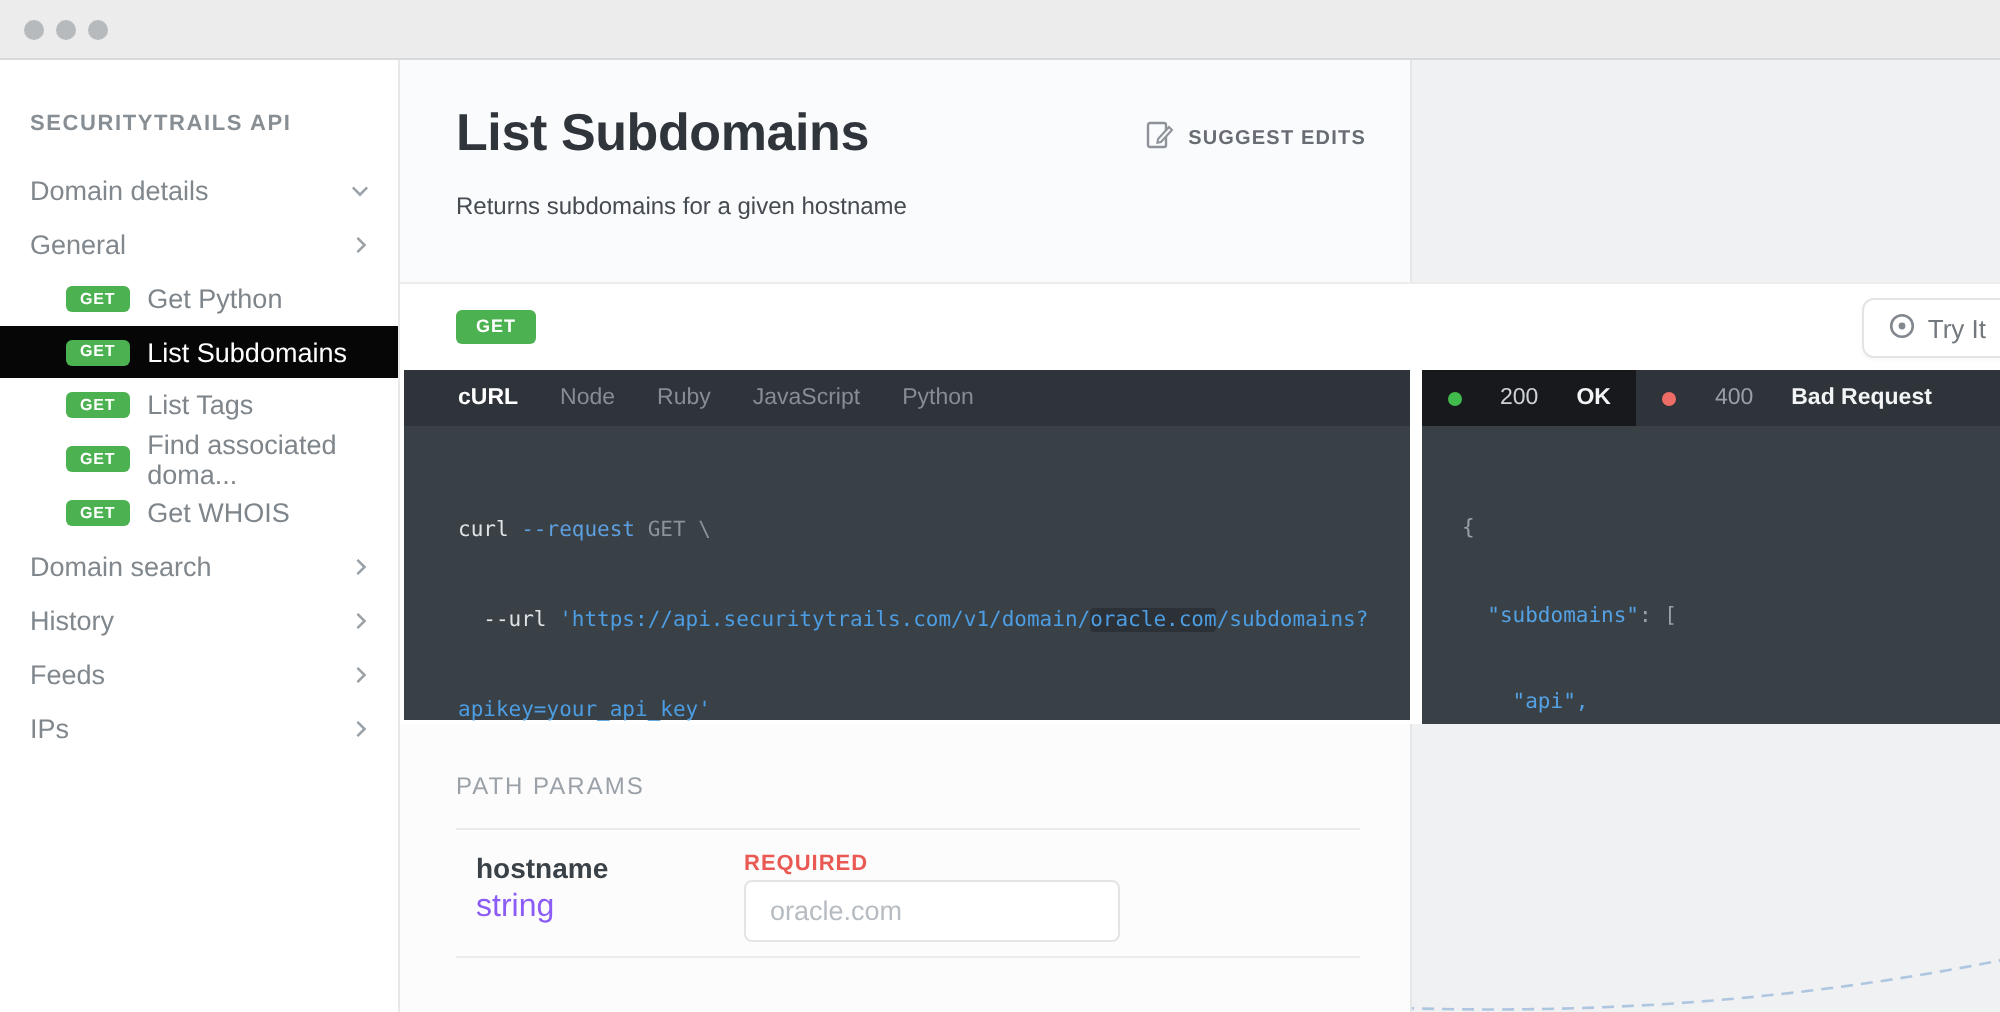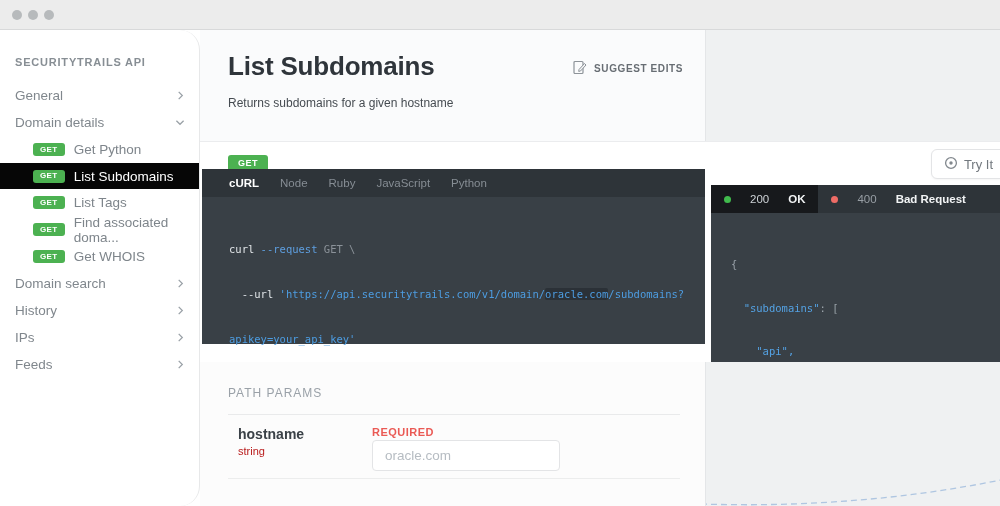--- a/index.html
+++ b/index.html
@@ -6,21 +6,21 @@
   html,body { width:1000px; height:506px; overflow:hidden; }
   body { font-family:"Liberation Sans", sans-serif; background:#fff; position:relative; }
 
   
   .titlebar { position:absolute; left:0; top:0; width:1000px; height:30px;
     background:#ececec; border-bottom:1px solid #d8d9da; display:flex; align-items:center; padding-left:12px; }
   .win-dot { width:10px; height:10px; border-radius:50%; background:#b7babc; margin-right:6px; }
 
   
   .sidebar { position:absolute; left:0; top:30px; width:200px; height:476px;
-    background:#fff; border-right:1px solid #e7e8e9;border-radius:20px; }
+    background:#fff; border-right:1px solid #e7e8e9; }
   .sb-title { margin:26px 0 14px 15px; font-size:11px; font-weight:bold;
     color:#878e94; letter-spacing:0.8px; }
   .sb-row { height:27px; display:flex; align-items:center; padding:0 14px 0 15px;
     font-size:13.5px; color:#80878d; cursor:pointer; }
   .sb-row .lbl { flex:1; }
   .sb-row .chev { color:#9aa1a7; display:flex; }
   .sb-get { height:27px; display:flex; align-items:center; padding-left:33px;
     font-size:13.5px; color:#7e858b; cursor:pointer; }
   .sb-get.selected { background:#060606; color:#fff; height:26px; }
   .get-badge { background:#4cb151; color:#fff; font-size:8px; font-weight:bold;
@@ -45,21 +45,21 @@
     border-radius:3px; padding:4px 10px; margin:0 20px 0 28px; line-height:1; }
   .url-text { font-size:14.5px; color:#a6acb2; white-space:nowrap; }
   .url-param { color:#454c52; font-weight:bold; border-bottom:1px solid #c7cbce;
     padding-bottom:1px; margin:0 4px; }
   .try-btn { position:absolute; right:-8px; top:7px; height:30px; background:#fff;
     border:1px solid #e3e4e6; border-radius:6px; box-shadow:0 1px 2px rgba(0,0,0,0.04);
     display:flex; align-items:center; gap:6px; padding:0 14px 0 12px;
     font-size:13px; color:#72787e; cursor:pointer; }
 
   
-  .code-panel { position:absolute; left:2px; top:139px; width:503px; height:175px; }
+  .code-panel { position:absolute; left:2px; top:155px; width:503px; height:175px; }
   .code-tabs { height:28px; background:#2e3439; display:flex; align-items:center;
     gap:21px; padding-left:27px; font-size:11.5px; color:#868d94; }
   .code-tab { cursor:pointer; }
   .code-tab.active { color:#fff; font-weight:bold; }
   .code-body { height:147px; background:#394046; padding:15px 8px 0 27px;
     font-family:"DejaVu Sans Mono","Liberation Mono",monospace; font-size:10.5px;
     line-height:15px; color:#dfe3e6; white-space:pre; }
   .tk-flag { color:#5e9fe0; }
   .tk-muted { color:#8b9299; }
   .tk-str { color:#4d9de2; }
@@ -81,21 +81,21 @@
     line-height:14.5px; white-space:pre; }
   .j-punct { color:#99a1a8; }
   .j-val { color:#54a2e4; }
 
   
   .params { position:absolute; left:0; top:332px; width:505px; height:144px; background:#fcfcfc; }
   .params-title { position:absolute; left:28px; top:24px; font-size:12px;
     color:#9aa1a8; letter-spacing:1px; }
   .params-divider { position:absolute; left:28px; right:25px; top:52px; border-top:1px solid #e9eaeb; }
   .field-name { position:absolute; left:38px; top:64px; font-size:14px; font-weight:bold; color:#3a4147; }
-  .field-type { position:absolute; left:38px; top:83px; font-size:11px; color:#b91c1c; }
+  .field-type { position:absolute; left:38px; top:83px; font-size:16px; color:#8b5cf6; }
   .field-required { position:absolute; left:172px; top:64px; font-size:11px; font-weight:bold;
     color:#ea5a55; letter-spacing:0.5px; }
   .field-input { position:absolute; left:172px; top:78px; width:188px; height:31px;
     border:1px solid #e3e4e6; border-radius:4px; padding:0 12px; font-size:13.5px;
     font-family:"Liberation Sans",sans-serif; color:#6b7177; background:#fff; outline:none; }
   .field-input::placeholder { color:#b6bcc2; }
   .params-divider2 { position:absolute; left:28px; right:25px; top:116px; border-top:1px solid #eceded; }
 
   .gray-bottom { position:absolute; left:505px; top:332px; width:295px; height:144px;
     background:#eff1f2; border-left:1px solid #e4e6e8; overflow:hidden; }
@@ -107,37 +107,37 @@
 <div class="titlebar">
   <span class="win-dot"></span>
   <span class="win-dot"></span>
   <span class="win-dot"></span>
 </div>
 
 <div class="sidebar">
   <div class="sb-title">SECURITYTRAILS API</div>
 
   <div class="sb-row">
-    <span class="lbl">General</span>
-    <span class="chev">
-      <svg width="9" height="9" viewBox="0 0 10 10">
-          <polyline points="3,1 7,5 3,9" fill="none" stroke="#9aa1a7" stroke-width="1.4"></polyline>
-        </svg>
-    </span>
-  </div>
-
-  <div class="sb-row">
     <span class="lbl">Domain details</span>
     <span class="chev">
       <svg width="10" height="9" viewBox="0 0 10 10">
           <polyline points="1,3 5,7 9,3" fill="none" stroke="#9aa1a7" stroke-width="1.4"></polyline>
         </svg>
     </span>
   </div>
 
+  <div class="sb-row">
+    <span class="lbl">General</span>
+    <span class="chev">
+      <svg width="9" height="9" viewBox="0 0 10 10">
+          <polyline points="3,1 7,5 3,9" fill="none" stroke="#9aa1a7" stroke-width="1.4"></polyline>
+        </svg>
+    </span>
+  </div>
+
   <div class="sb-get">
     <span class="get-badge">GET</span>
     <span>Get Python</span>
   </div>
 
   <div class="sb-get selected">
     <span class="get-badge">GET</span>
     <span>List Subdomains</span>
   </div>
 
@@ -168,30 +168,30 @@
   <div class="sb-row">
     <span class="lbl">History</span>
     <span class="chev">
       <svg width="9" height="9" viewBox="0 0 10 10">
           <polyline points="3,1 7,5 3,9" fill="none" stroke="#9aa1a7" stroke-width="1.4"></polyline>
         </svg>
     </span>
   </div>
 
   <div class="sb-row">
+    <span class="lbl">Feeds</span>
+    <span class="chev">
+      <svg width="9" height="9" viewBox="0 0 10 10">
+          <polyline points="3,1 7,5 3,9" fill="none" stroke="#9aa1a7" stroke-width="1.4"></polyline>
+        </svg>
+    </span>
+  </div>
+
+  <div class="sb-row">
     <span class="lbl">IPs</span>
-    <span class="chev">
-      <svg width="9" height="9" viewBox="0 0 10 10">
-          <polyline points="3,1 7,5 3,9" fill="none" stroke="#9aa1a7" stroke-width="1.4"></polyline>
-        </svg>
-    </span>
-  </div>
-
-  <div class="sb-row">
-    <span class="lbl">Feeds</span>
     <span class="chev">
       <svg width="9" height="9" viewBox="0 0 10 10">
           <polyline points="3,1 7,5 3,9" fill="none" stroke="#9aa1a7" stroke-width="1.4"></polyline>
         </svg>
     </span>
   </div>
 </div>
 
 <div class="content">
 

